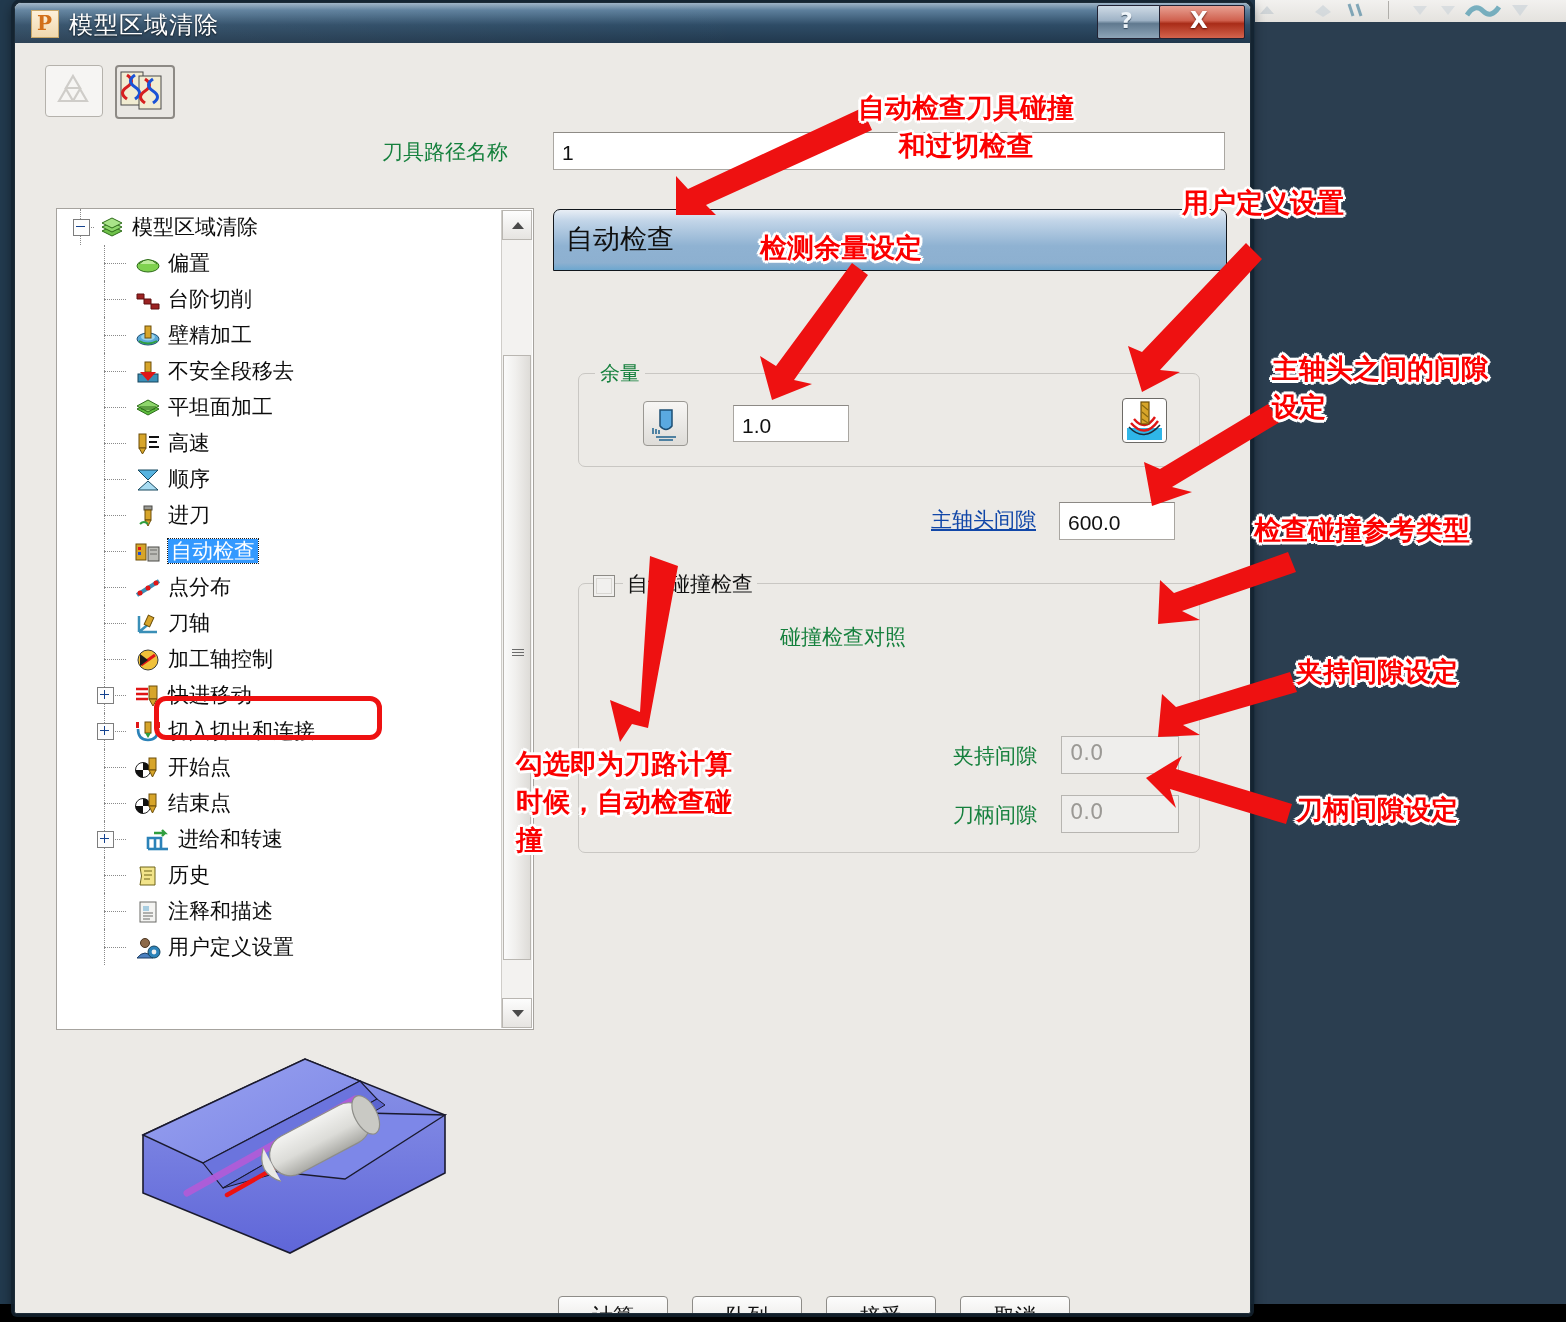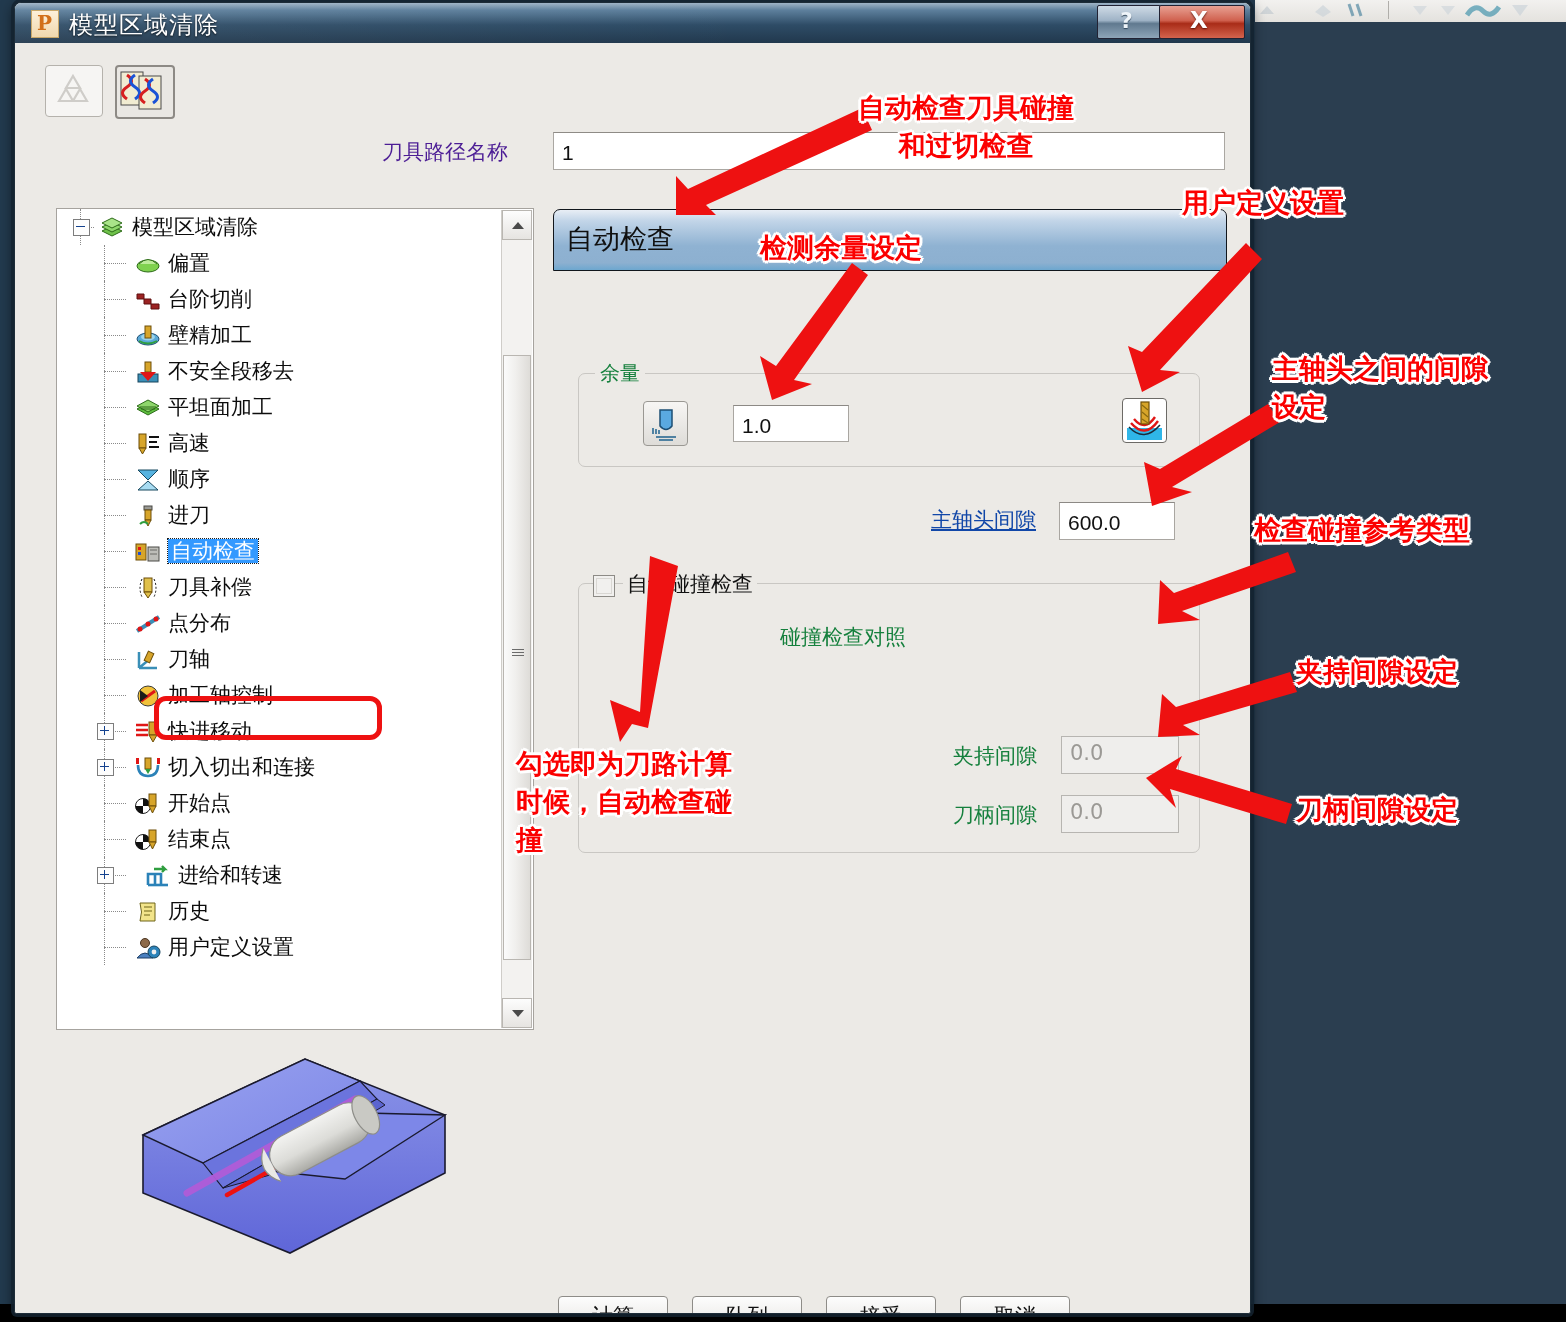--- a/index.html
+++ b/index.html
@@ -50,21 +50,21 @@
      text-shadow:0 1px 2px #5a1106;}
 
   #client{position:absolute;left:0;top:40px;right:0;bottom:0;background:#eceae6;}
 
   
   #toolstrip{position:absolute;left:0;top:0;width:100%;height:88px;}
   .tbtn{position:absolute;top:22px;width:56px;height:50px;border:1px solid #b5b2ac;
      background:#f4f3f1;border-radius:4px;}
   #tbtn1{left:30px;background:#f6f5f3;}
   #tbtn2{left:100px;border:2px solid #8d8a85;background:#e9e7e3;}
-  #path-label{position:absolute;left:367px;top:95px;font-size:21px;color:#4c1d95;}
+  #path-label{position:absolute;left:367px;top:95px;font-size:21px;color:#15803d;}
   #path-input{position:absolute;left:538px;top:89px;width:672px;height:38px;
     background:#fff;border:1px solid #aaa7a2;border-top-color:#8e8b86;font-size:21px;
     color:#111;padding:4px 0 0 8px;box-sizing:border-box;}
 
   
   #tree-panel{position:absolute;left:41px;top:165px;width:478px;height:822px;
     background:#fff;border:1px solid #a6a39e;box-sizing:border-box;overflow:hidden;}
   #tree{position:absolute;left:0;top:0;width:445px;height:820px;}
   .node{position:relative;height:36px;line-height:36px;font-size:21px;color:#0d0d0d;white-space:nowrap;}
   .node .lbl{position:absolute;left:0;top:0;}
@@ -315,29 +315,20 @@
                   <rect x="3" y="6" width="3" height="3" fill="#e01616"></rect>
                   <rect x="3" y="11" width="3" height="3" fill="#1f4fd0"></rect>
                   <rect x="13" y="6" width="11" height="14" fill="#bdbdb8" stroke="#4a4a46"></rect>
                   <path d="M15 9 h7 M15 13 h7" stroke="#6a6a66"></path>
                 </svg></span><span id="sel-label">自动检查</span></div>
           </div>
           <div class="node">
             <div class="dotline" style="left: 47px; top: 0px; height: 36px;"></div>
             <div class="dotrow" style="left: 47px; top: 18px; width: 22px;"></div>
             <div class="lbl" style="left: 78px;"><span class="ico"><svg viewBox="0 0 26 22">
-                  <rect x="9" y="1" width="8" height="14" fill="#e0c04a" stroke="#6e4f08"></rect>
-                  <path d="M9 15 L13 21 L17 15 Z" fill="#e0c04a" stroke="#6e4f08"></path>
-                  <path d="M7 2 q-4 9 0 18 M19 2 q4 9 0 18" stroke="#111" stroke-dasharray="2 2" fill="none"></path>
-                </svg></span><span>刀具补偿</span></div>
-          </div>
-          <div class="node">
-            <div class="dotline" style="left: 47px; top: 0px; height: 36px;"></div>
-            <div class="dotrow" style="left: 47px; top: 18px; width: 22px;"></div>
-            <div class="lbl" style="left: 78px;"><span class="ico"><svg viewBox="0 0 26 22">
                   <path d="M2 18 L24 4" stroke="#3a8fb7" stroke-width="4"></path>
                   <circle cx="5" cy="16" r="2.5" fill="#e01616"></circle>
                   <circle cx="13" cy="11" r="2.5" fill="#e01616"></circle>
                   <circle cx="21" cy="6" r="2.5" fill="#e01616"></circle>
                 </svg></span><span>点分布</span></div>
           </div>
           <div class="node">
             <div class="dotline" style="left: 47px; top: 0px; height: 36px;"></div>
             <div class="dotrow" style="left: 47px; top: 18px; width: 22px;"></div>
             <div class="lbl" style="left: 78px;"><span class="ico"><svg viewBox="0 0 26 22">
@@ -408,20 +399,29 @@
                   <path d="M9 4 h11 l-3 -3 M20 4 l-3 3" stroke="#2f9e3f" stroke-width="2.4" fill="none"></path>
                 </svg></span><span>进给和转速</span></div>
           </div>
           <div class="node">
             <div class="dotline" style="left: 47px; top: 0px; height: 36px;"></div>
             <div class="dotrow" style="left: 47px; top: 18px; width: 22px;"></div>
             <div class="lbl" style="left: 78px;"><span class="ico"><svg viewBox="0 0 26 22">
                   <path d="M5 2 h15 v18 h-15 q3 -9 0 -18 Z" fill="#f2e48a" stroke="#6e6418"></path>
                   <path d="M9 6 h8 M9 10 h8 M9 14 h6" stroke="#6e6418"></path>
                 </svg></span><span>历史</span></div>
+          </div>
+          <div class="node">
+            <div class="dotline" style="left: 47px; top: 0px; height: 36px;"></div>
+            <div class="dotrow" style="left: 47px; top: 18px; width: 22px;"></div>
+            <div class="lbl" style="left: 78px;"><span class="ico"><svg viewBox="0 0 26 22">
+                  <rect x="5" y="1" width="16" height="20" fill="#f4f4f2" stroke="#6a6a66"></rect>
+                  <rect x="8" y="5" width="6" height="5" fill="#a8cde0"></rect>
+                  <path d="M8 12 h10 M8 15 h10 M8 18 h7" stroke="#6a6a66"></path>
+                </svg></span><span>注释和描述</span></div>
           </div>
           <div class="node">
             <div class="dotline" style="left: 47px; top: 0px; height: 36px;"></div>
             <div class="dotrow" style="left: 47px; top: 18px; width: 22px;"></div>
             <div class="lbl" style="left: 78px;"><span class="ico"><svg viewBox="0 0 26 22">
                   <circle cx="10" cy="6" r="4.5" fill="#8d6a4a" stroke="#4a3420"></circle>
                   <path d="M2 21 q8 -10 16 0 Z" fill="#4a7fbf" stroke="#1e3f66"></path>
                   <circle cx="19" cy="15" r="6" fill="#2b82b8" stroke="#15445e"></circle>
                   <circle cx="19" cy="15" r="2.4" fill="#eee"></circle>
                 </svg></span><span>用户定义设置</span></div>

